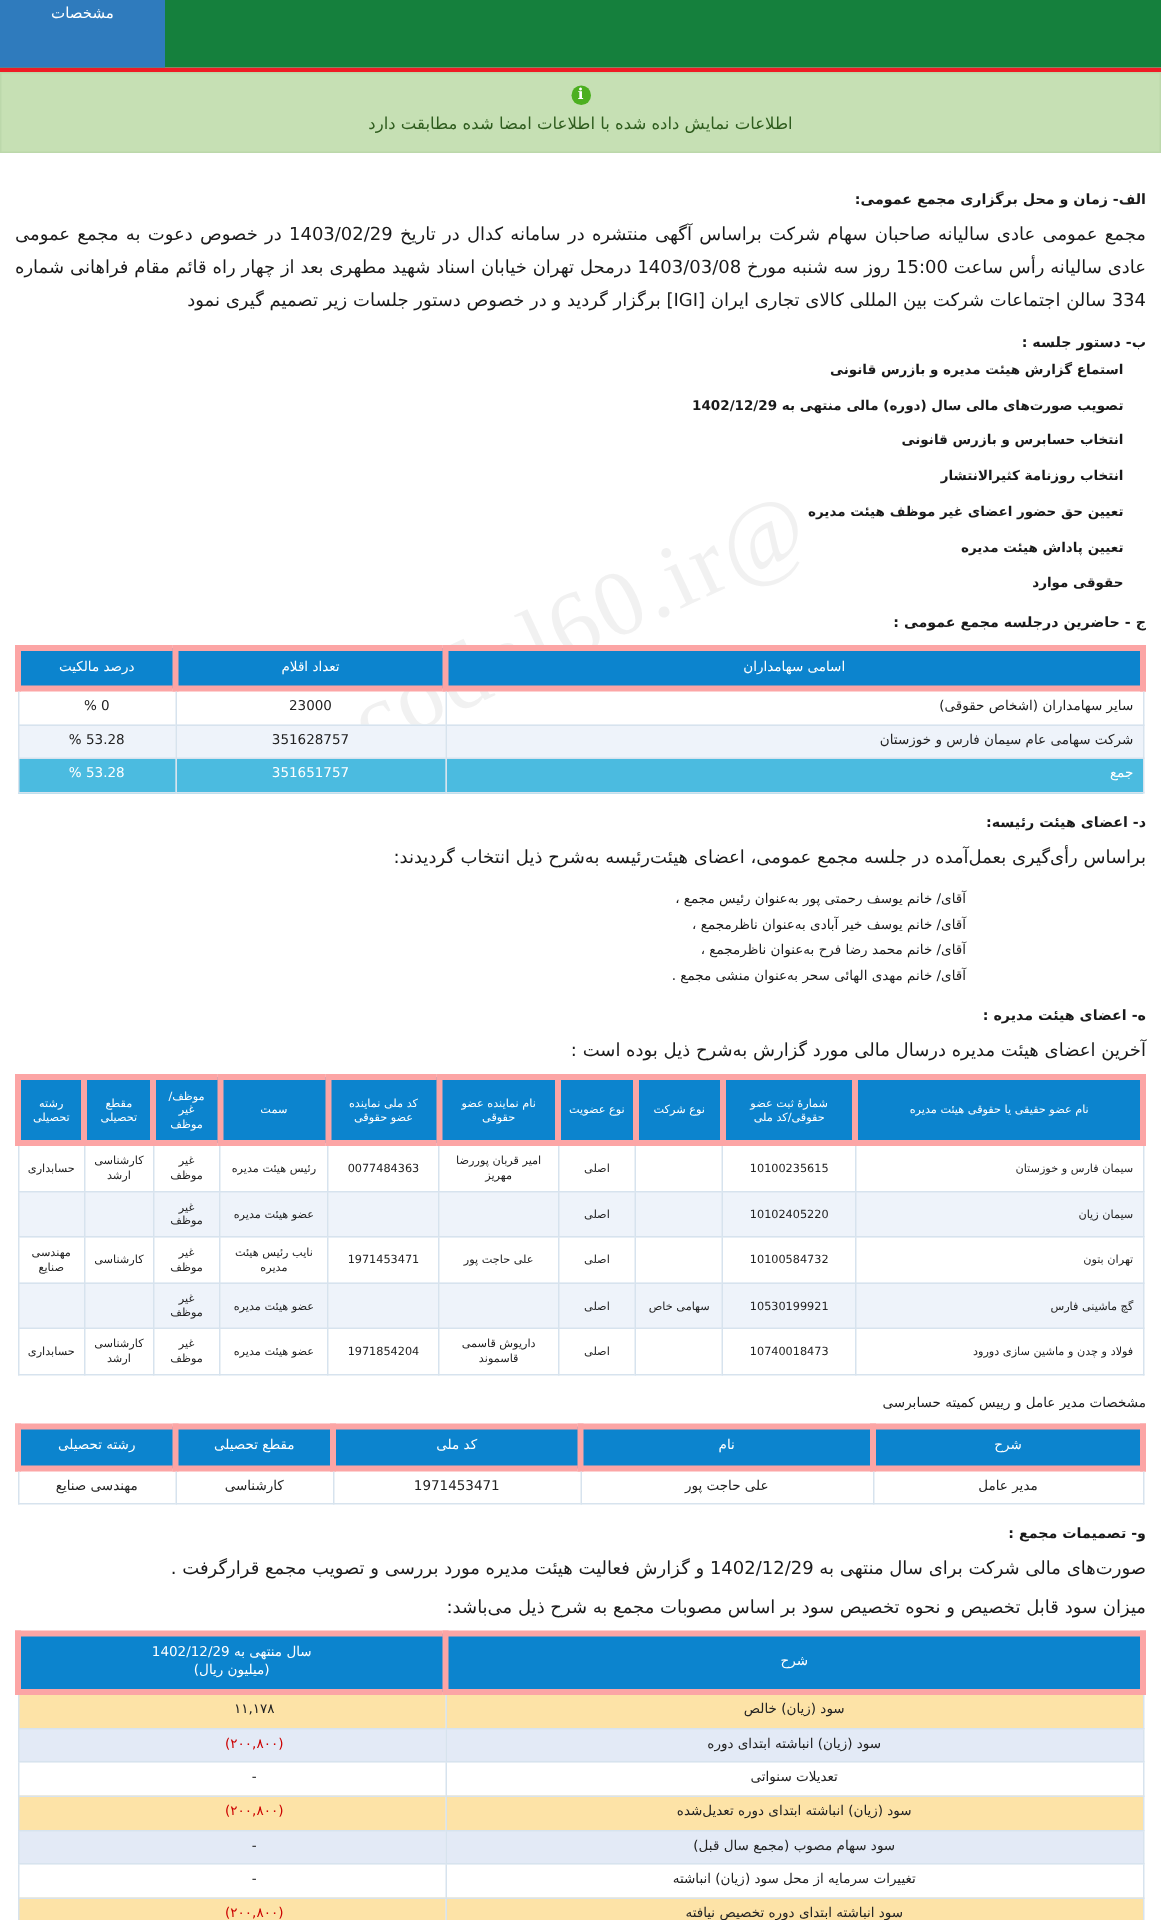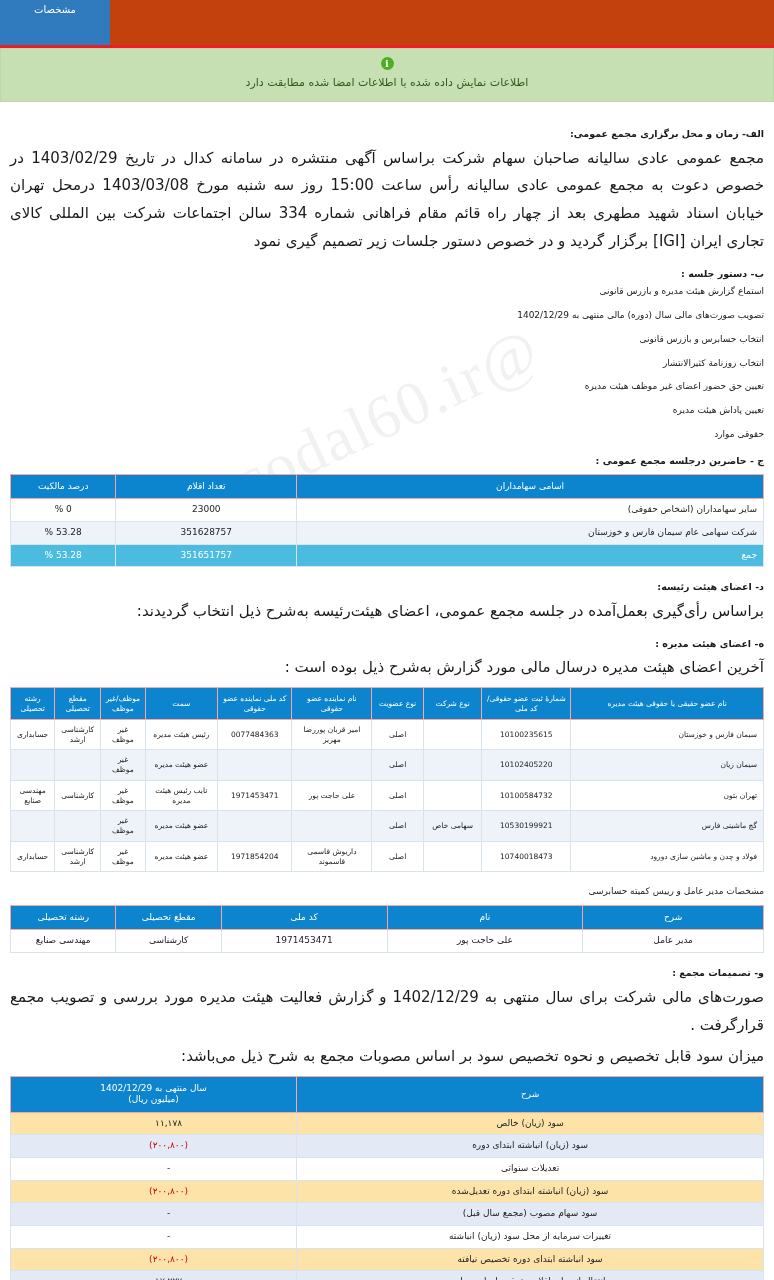--- a/index.html
+++ b/index.html
@@ -9,21 +9,21 @@
     width: 774px;
     background: #ffffff;
     font-family: "DejaVu Sans", "Liberation Sans", sans-serif;
   }
   body { position: relative; overflow-x: hidden; }
 
   
   .topbar {
     position: relative;
     height: 45px;
-    background: #c2410c;
+    background: #15803d;
     display: flex;
     justify-content: flex-end;
     align-items: flex-start;
   }
   .topbar-spacer { flex: 1 1 auto; }
   .tab {
     width: 110px;
     height: 45px;
     background: #2f7bbd;
     color: #ffffff;
@@ -77,28 +77,29 @@
     text-align: center;
     margin: 6px 0 16px 0;
   }
 
   .sec-title {
     font-weight: bold;
     font-size: 9.5px;
     margin: 10px 0 2px 0;
   }
   .para {
-    font-size: 15px;
+    font-size: 12px;
     text-align: justify;
     margin: 0 0 4px 0;
     line-height: 1.85;
   }
   .agenda-item {
     font-size: 9px;
-    margin: 0 0 8px 0;
+    margin: 0 15px 8px 0;
+    font-weight: bold;
   }
   .presidium-list {
     margin: 10px 0 6px 0;
     padding: 0 120px 0 0;
     font-size: 9px;
     line-height: 1.9;
   }
   .presidium-list div { margin: 0; }
 
   
@@ -106,21 +107,21 @@
     width: 100%;
     border-collapse: collapse;
     margin: 5px 0 12px 0;
     font-size: 9px;
   }
   table.t th {
     background: #0c84ce;
     color: #ffffff;
     font-weight: normal;
     padding: 6px 4px;
-    border: 1px solid #fca5a5;
+    border: 4px solid #fca5a5;
     text-align: center;
     line-height: 1.25;
   }
   table.t td {
     padding: 5px 6px;
     border: 1px solid #d7e3ee;
     text-align: center;
     color: #222;
     line-height: 1.3;
   }
@@ -224,20 +225,26 @@
       <tr class="total">
         <td class="c-name right">جمع</td>
         <td class="c-shares">351651757</td>
         <td class="c-pct">53.28 %</td>
       </tr>
     </tbody>
   </table>
 
   <div class="sec-title">د- اعضای هیئت رئیسه:</div>
   <p class="para">براساس رأی‌گیری بعمل‌آمده در جلسه مجمع عمومی، اعضای هیئت‌رئیسه به‌شرح ذیل انتخاب گردیدند:</p>
+  <div class="presidium-list">
+    <div>آقای/ خانم  یوسف رحمتی پور  به‌عنوان رئیس مجمع ،</div>
+    <div>آقای/ خانم  یوسف خیر آبادی  به‌عنوان ناظرمجمع ،</div>
+    <div>آقای/ خانم  محمد رضا فرح  به‌عنوان ناظرمجمع ،</div>
+    <div>آقای/ خانم  مهدی الهائی سحر  به‌عنوان منشی مجمع .</div>
+  </div>
 
   <div class="sec-title">ه- اعضای هیئت مدیره :</div>
   <p class="para">آخرین اعضای هیئت مدیره درسال مالی مورد گزارش به‌شرح ذیل بوده است :</p>
 
   <table class="t tbl-board">
     <thead>
       <tr>
         <th style="width:27%">نام عضو حقیقی یا حقوقی هیئت مدیره</th>
         <th style="width:12%">شمارۀ ثبت عضو حقوقی/کد ملی</th>
         <th style="width:8%">نوع شرکت</th>

